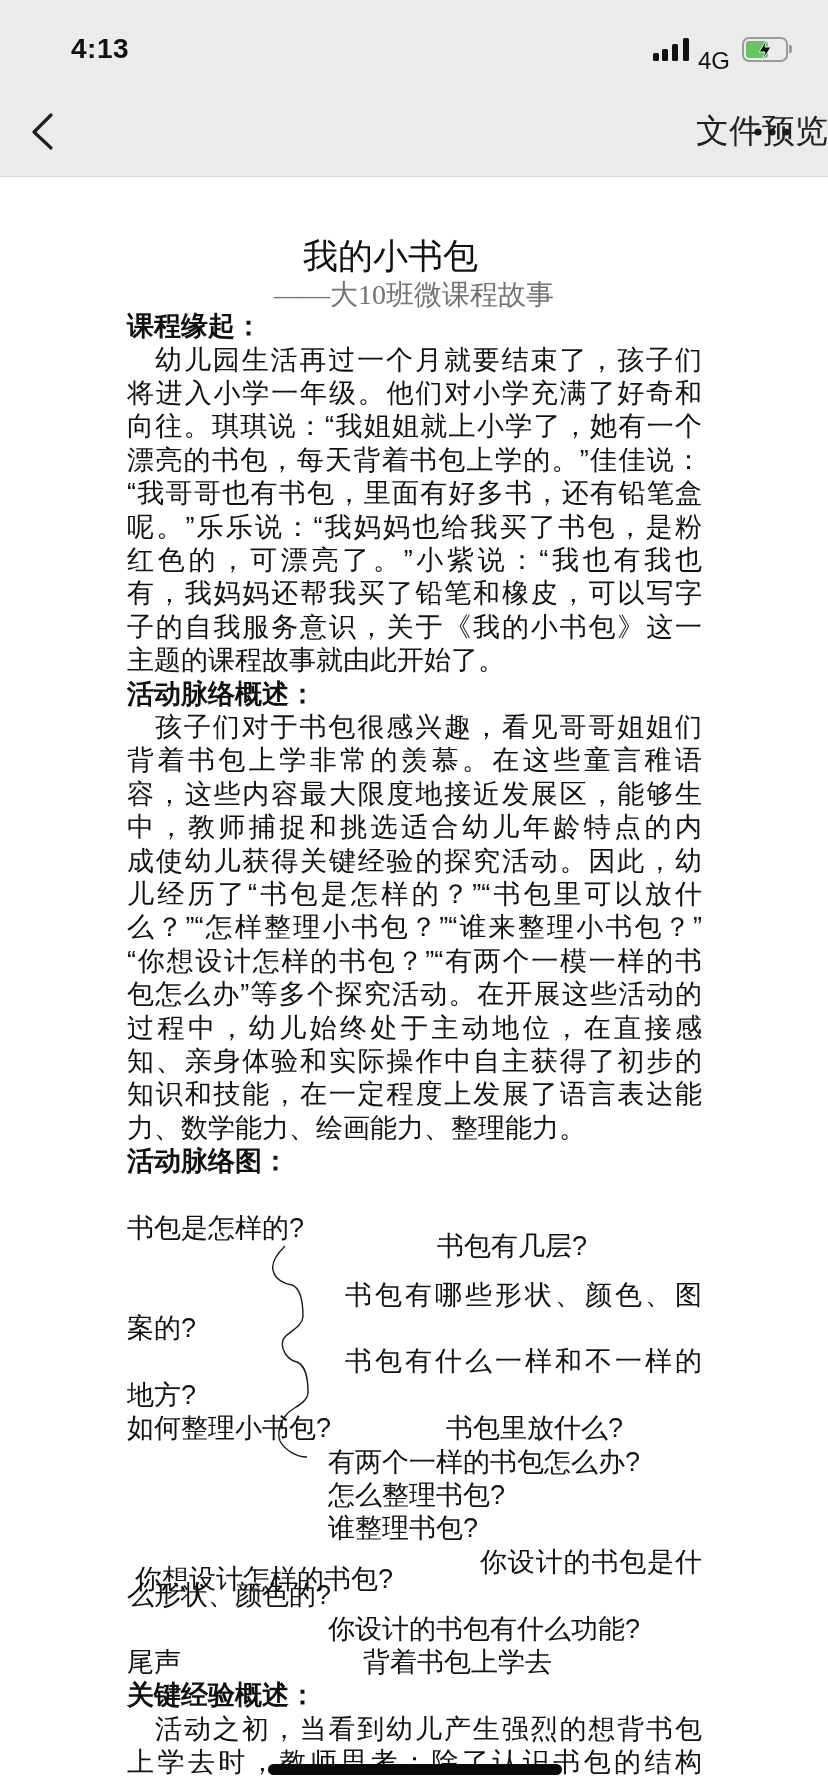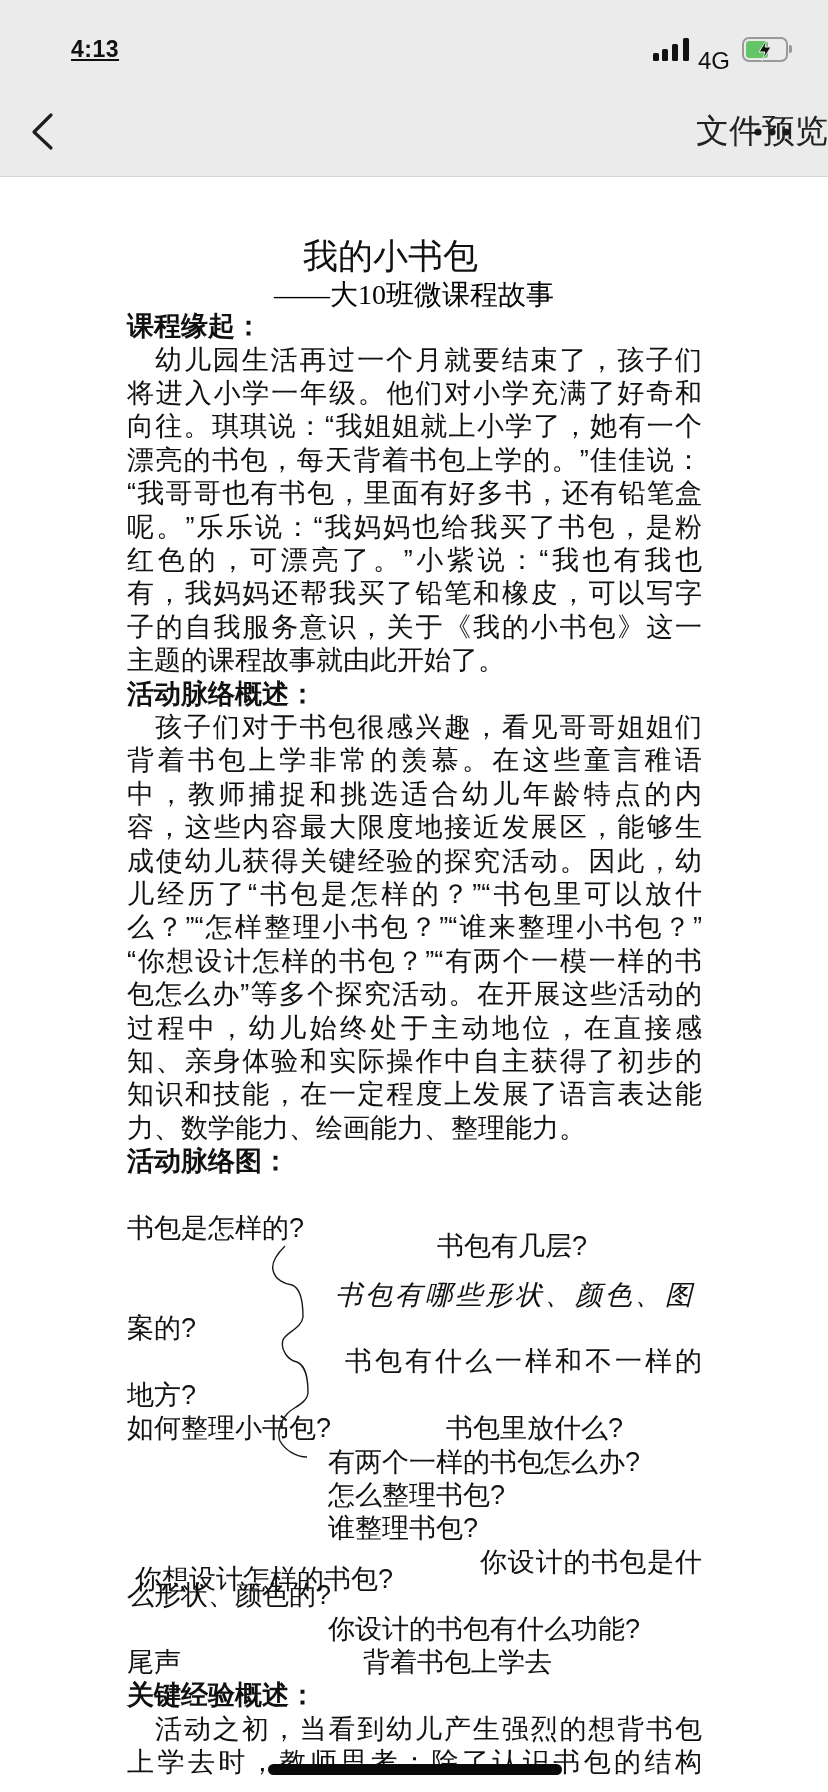--- a/index.html
+++ b/index.html
@@ -6,22 +6,22 @@
   body {
     width: 828px; height: 1792px; overflow: hidden; position: relative;
     background: #ffffff; color: #111111;
     font-family: "Liberation Sans", "DejaVu Sans", sans-serif;
   }
   .topbar {
     position: absolute; left: 0; top: 0; width: 828px; height: 176px;
     background: #ebebeb; border-bottom: 1px solid #d7d7d7;
   }
   .time {
-    position: absolute; left: 71px; top: 33px; font-size: 23px; line-height: 32px;
-    font-weight: bold; color: #111; letter-spacing: 0.5px; text-decoration: underline;
+    position: absolute; left: 71px; top: 33px; font-size: 28px; line-height: 32px;
+    font-weight: bold; color: #111; letter-spacing: 0.5px;
   }
   .signal { position: absolute; left: 653px; top: 37px; width: 40px; height: 24px; }
   .signal span { position: absolute; bottom: 0; width: 6px; background: #111; border-radius: 1.5px; }
   .net {
     position: absolute; left: 698px; top: 47px; font-size: 24px; line-height: 28px; color: #111;
   }
   .battery {
     position: absolute; left: 742px; top: 37px; width: 42px; height: 21px;
     border: 2px solid #9a9a9a; border-radius: 7px;
   }
@@ -39,21 +39,21 @@
     font-size: 33px; line-height: 40px; color: #222; font-weight: 500;
   }
   .more { position: absolute; left: 748px; top: 118px; width: 48px; height: 28px; cursor: pointer; }
 
   .doc-title {
     position: absolute; left: 0; top: 236px; width: 781px; text-align: center;
     font-size: 35px; line-height: 40px; color: #111;
   }
   .doc-subtitle {
     position: absolute; left: 0; top: 278px; width: 828px; text-align: center;
-    font-size: 28px; line-height: 34px; color: #000000;
+    font-size: 28px; line-height: 34px; color: #737373;
     font-family: "Liberation Serif", "DejaVu Serif", serif;
   }
   .doc-body {
     position: absolute; left: 127px; top: 310.3px; width: 575px;
     font-size: 27px; color: #111;
   }
   .line {
     height: 33.4px; line-height: 33.4px; white-space: nowrap; position: relative; width: 575px;
   }
   .just { text-align: justify; text-align-last: justify; }
@@ -116,42 +116,42 @@
   <div class="line just">“我哥哥也有书包，里面有好多书，还有铅笔盒</div>
   <div class="line just">呢。”乐乐说：“我妈妈也给我买了书包，是粉</div>
   <div class="line just">红色的，可漂亮了。”小紫说：“我也有我也</div>
   <div class="line just">有，我妈妈还帮我买了铅笔和橡皮，可以写字</div>
   <div class="line just">子的自我服务意识，关于《我的小书包》这一</div>
   <div class="line">主题的课程故事就由此开始了。</div>
 
   <div class="line heading">活动脉络概述：</div>
   <div class="line just indent">孩子们对于书包很感兴趣，看见哥哥姐姐们</div>
   <div class="line just">背着书包上学非常的羡慕。在这些童言稚语</div>
+  <div class="line just">容，这些内容最大限度地接近发展区，能够生</div>
   <div class="line just">中，教师捕捉和挑选适合幼儿年龄特点的内</div>
-  <div class="line just">容，这些内容最大限度地接近发展区，能够生</div>
   <div class="line just">成使幼儿获得关键经验的探究活动。因此，幼</div>
   <div class="line just">儿经历了“书包是怎样的？”“书包里可以放什</div>
   <div class="line just">么？”“怎样整理小书包？”“谁来整理小书包？”</div>
   <div class="line just">“你想设计怎样的书包？”“有两个一模一样的书</div>
   <div class="line just">包怎么办”等多个探究活动。在开展这些活动的</div>
   <div class="line just">过程中，幼儿始终处于主动地位，在直接感</div>
   <div class="line just">知、亲身体验和实际操作中自主获得了初步的</div>
   <div class="line just">知识和技能，在一定程度上发展了语言表达能</div>
   <div class="line">力、数学能力、绘画能力、整理能力。</div>
 
   <div class="line heading">活动脉络图：</div>
   <div class="line"></div>
 
   <div class="line">
     <span class="it" style="left:0;">书包是怎样的?</span>
     <span class="it" style="left:310px;margin-top:18px;">书包有几层?</span>
   </div>
   <div class="line"></div>
   <div class="line">
-    <span class="it just" style="left:208px;width:357px;font-style:italic;">书包有哪些形状、颜色、图</span>
+    <span class="it just" style="left:218px;width:357px;">书包有哪些形状、颜色、图</span>
   </div>
   <div class="line">
     <span class="it" style="left:0;">案的?</span>
   </div>
   <div class="line">
     <span class="it just" style="left:218px;width:357px;">书包有什么一样和不一样的</span>
   </div>
   <div class="line">
     <span class="it" style="left:0;">地方?</span>
   </div>

